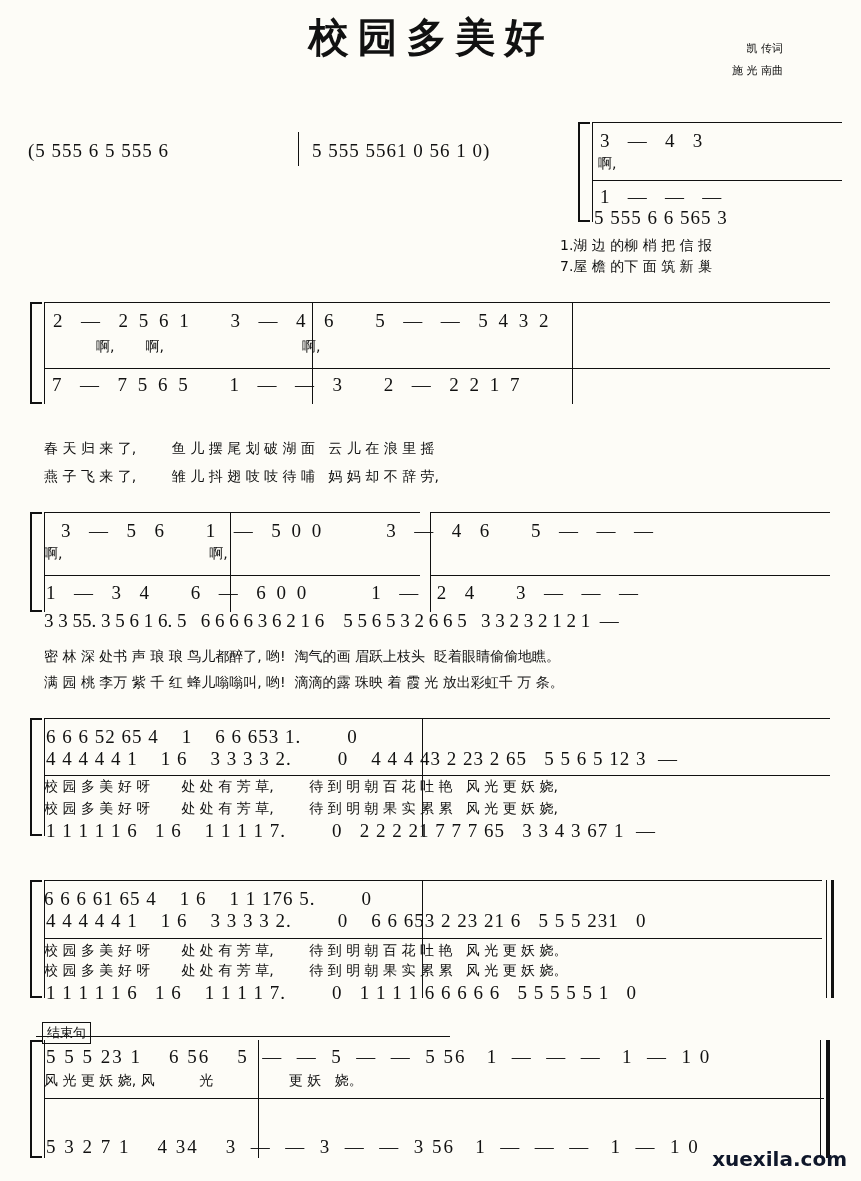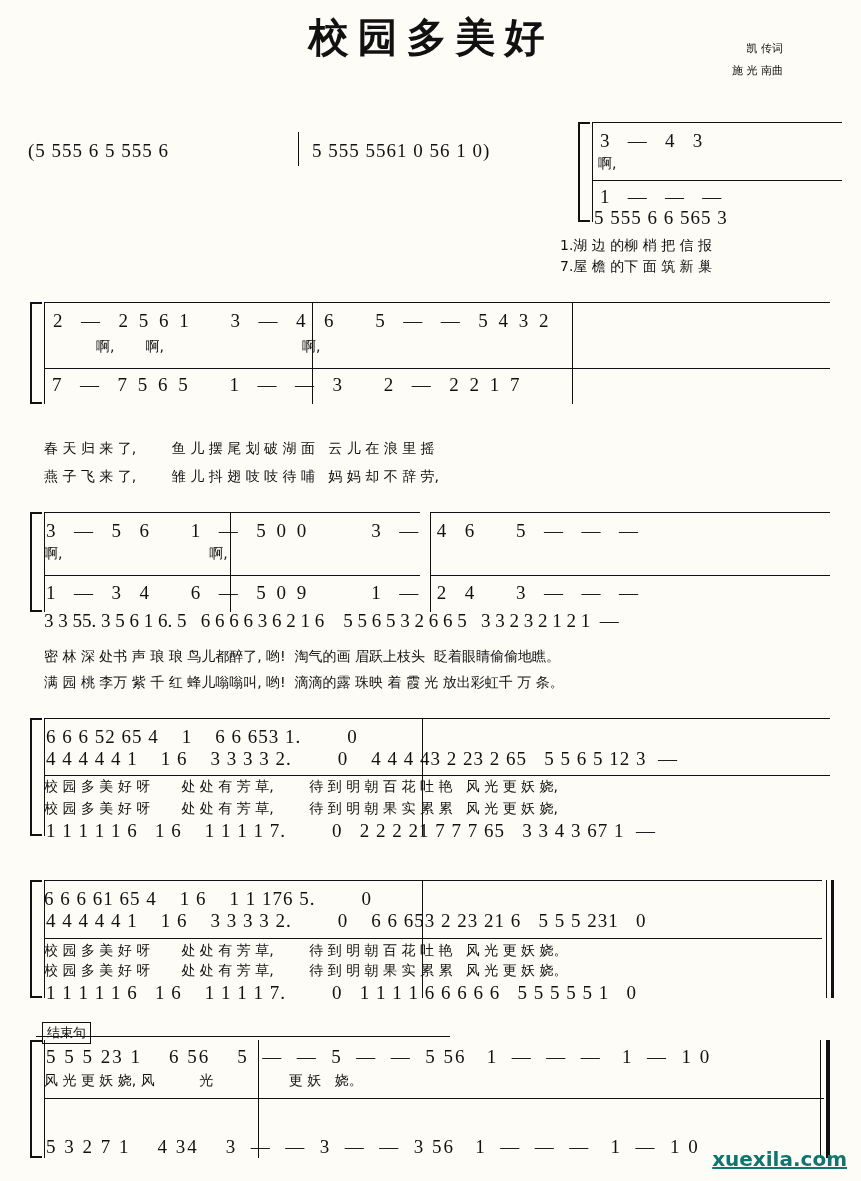--- a/index.html
+++ b/index.html
@@ -38,21 +38,21 @@
     font-family:"DejaVu Sans", sans-serif;
   }
 
   
   .vline{position:absolute;width:1px;background:#111;}
   .hline{position:absolute;height:1px;background:#111;}
 
   .watermark{
     position:absolute;right:14px;bottom:10px;
     font-family:"DejaVu Sans", sans-serif;
-    font-size:20px;font-weight:bold;color:#0f766e;letter-spacing:0px;text-decoration:underline;
+    font-size:20px;font-weight:bold;color:#0f172a;letter-spacing:0px;
   }
   .endbox{
     position:absolute;border:1px solid #111;font-size:13px;padding:1px 4px;
     font-family:Liberation Serif, serif;background:#fdfcf7;
   }
   .sysbracket{position:absolute;border-left:2px solid #111;}
   .sysbracket:before,.sysbracket:after{
     content:"";position:absolute;left:0;width:10px;height:2px;background:#111;
   }
   .sysbracket:before{top:0;}
@@ -110,23 +110,23 @@
   <div class="vline" style="left:44px;top:512px;height:100px;"></div>
   <div class="hline" style="left:44px;top:512px;width:186px;"></div>
   <div class="hline" style="left:44px;top:575px;width:186px;"></div>
   <div class="vline" style="left:230px;top:512px;height:100px;"></div>
   <div class="hline" style="left:230px;top:512px;width:190px;"></div>
   <div class="hline" style="left:230px;top:575px;width:190px;"></div>
   <div class="vline" style="left:430px;top:512px;height:100px;"></div>
   <div class="hline" style="left:430px;top:512px;width:400px;"></div>
   <div class="hline" style="left:430px;top:575px;width:400px;"></div>
 
-  <div class="row num" style="left:46px;top:520px;letter-spacing:3px;">3  —  5  6     1  —  5 0 0        3  —  4  6     5  —  —  —</div>
+  <div class="row num" style="left:52px;top:520px;letter-spacing:3px;padding-left:9px;">3  —  5  6     1  —  5 0 0        3  —  4  6     5  —  —  —</div>
   <div class="row lyr" style="left:44px;top:545px;">啊,                                 啊,</div>
-  <div class="row num" style="left:46px;top:582px;letter-spacing:3px;">1  —  3  4     6  —  5 0 9        1  —  2  4     3  —  —  —</div>
+  <div class="row num" style="left:46px;top:582px;letter-spacing:3px;">1  —  3  4     6  —  6 0 0        1  —  2  4     3  —  —  —</div>
   <div class="row num" style="left:44px;top:610px;letter-spacing:0px;">3 3 55. 3 5 6 1 6. 5   6 6 6 6 3 6 2 1 6    5 5 6 5 3 2 6 6 5   3 3 2 3 2 1 2 1  —</div>
 
   <div class="row lyr" style="left:44px;top:674px;">满 园 桃 李万 紫 千 红 蜂儿嗡嗡叫, 哟!  滴滴的露 珠映 着 霞 光 放出彩虹千 万 条。</div>
   <div class="row lyr" style="left:44px;top:648px;">密 林 深 处书 声 琅 琅 鸟儿都醉了, 哟!  淘气的画 眉跃上枝头  眨着眼睛偷偷地瞧。</div>
 
   <div class="sysbracket" style="left:30px;top:718px;height:118px;"></div>
   <div class="vline" style="left:44px;top:718px;height:118px;"></div>
   <div class="hline" style="left:44px;top:718px;width:378px;"></div>
   <div class="hline" style="left:44px;top:775px;width:378px;"></div>
   <div class="vline" style="left:422px;top:718px;height:118px;"></div>

